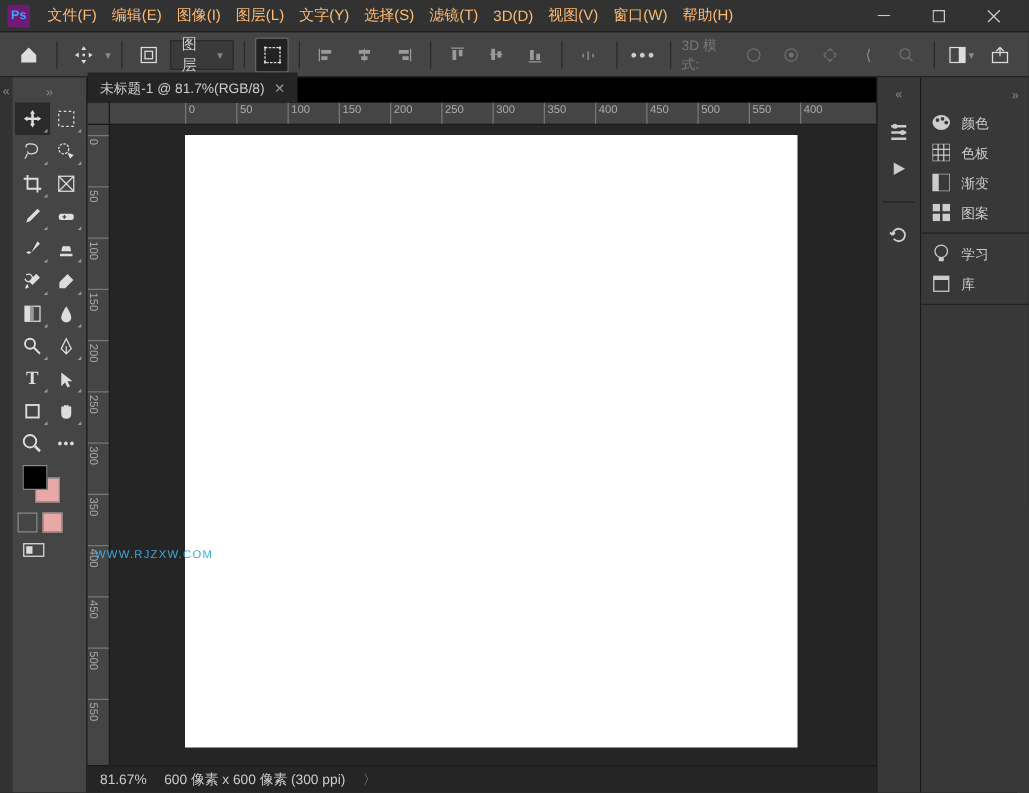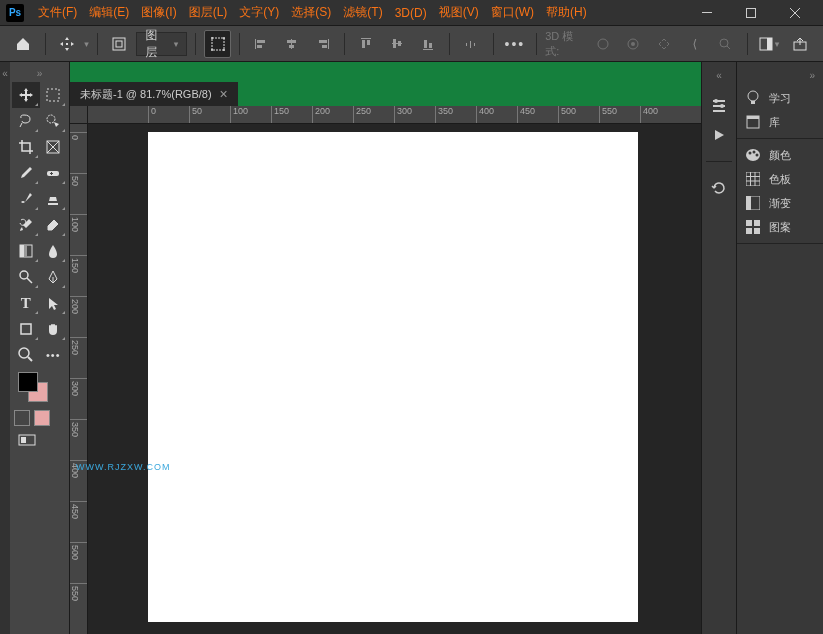--- a/index.html
+++ b/index.html
@@ -1,19 +1,19 @@
 <!DOCTYPE html>
 <html><head>
 <meta charset="utf-8">
 <style>
 *{margin:0;padding:0;box-sizing:border-box;font-family:"Microsoft YaHei",Arial,sans-serif}
 body{background:#323232;color:#ccc;width:823px;height:634px;overflow:hidden;font-size:12px;user-select:none}
 .titlebar{height:26px;background:#323232;display:flex;align-items:center;padding:0 6px;border-bottom:1px solid #1a1a1a}
-.ps-logo{width:18px;height:18px;background:#000000;color:#31a8ff;display:flex;align-items:center;justify-content:center;font-size:10px;font-weight:bold;border-radius:2px;margin-right:8px}
-.menu-item{padding:0 6px;height:26px;display:flex;align-items:center;cursor:pointer;font-size:12px;color:#f97316}
+.ps-logo{width:18px;height:18px;background:#701a75;color:#31a8ff;display:flex;align-items:center;justify-content:center;font-size:10px;font-weight:bold;border-radius:2px;margin-right:8px}
+.menu-item{padding:0 6px;height:26px;display:flex;align-items:center;cursor:pointer;font-size:12px;color:#fdba74}
 .spacer{flex:1}
 .win-btn{width:44px;height:26px;display:flex;align-items:center;justify-content:center;cursor:pointer;color:#ccc}
 .optionsbar{height:36px;background:#454545;display:flex;align-items:center;padding:0 10px;border-bottom:1px solid #1a1a1a;gap:4px}
 .opt-btn{width:28px;height:28px;display:flex;align-items:center;justify-content:center;cursor:pointer;color:#ccc;border-radius:2px}
 .opt-sep{width:1px;height:22px;background:#2a2a2a;margin:0 4px}
 .opt-dropdown{height:24px;background:#3a3a3a;border:1px solid #2a2a2a;display:flex;align-items:center;padding:0 8px;cursor:pointer;font-size:12px;gap:6px}
 .active-tool{background:#222;border:1px solid #666}
 .main{display:flex;height:572px}
 .left-strip{width:10px;background:#323232;display:flex;align-items:flex-start;justify-content:center;padding-top:4px}
 .toolbox{width:60px;background:#454545;display:flex;flex-direction:column;padding:2px;border-right:1px solid #1a1a1a}
@@ -22,21 +22,21 @@
 .tool.selected{background:#2a2a2a}
 .tool .corner{position:absolute;bottom:2px;right:2px;width:0;height:0;border-left:3px solid transparent;border-bottom:3px solid #999}
 .color-swatch{padding:4px;position:relative;height:40px}
 .fg-color{width:20px;height:20px;background:#000;border:1px solid #888;position:absolute;top:4px;left:6px;z-index:2}
 .bg-color{width:20px;height:20px;background:#e8a8a8;border:1px solid #888;position:absolute;top:14px;left:16px}
 .quick-mask{display:flex;padding:2px;gap:4px}
 .qm-btn{width:16px;height:16px;border:1px solid #888;cursor:pointer}
 .screen-mode{padding:4px;display:flex;justify-content:flex-start}
 .sm-btn{width:22px;height:16px;cursor:pointer;display:flex;align-items:center;justify-content:center}
 .doc-area{flex:1;background:#252525;display:flex;flex-direction:column;position:relative}
-.tab-bar{height:44px;background:#15803d;display:flex;align-items:flex-end}
+.tab-bar{height:20px;background:#000000;display:flex;align-items:flex-end}
 .doc-tab{height:24px;background:#252525;padding:0 10px;display:flex;align-items:center;font-size:11px;color:#ccc;cursor:pointer;gap:8px}
 .tab-close{color:#999;cursor:pointer;font-size:14px}
 .canvas-wrap{flex:1;position:relative;overflow:hidden}
 .ruler-corner{position:absolute;top:0;left:0;width:18px;height:18px;background:#454545;border-right:1px solid #1a1a1a;border-bottom:1px solid #1a1a1a;z-index:3}
 .ruler-h{position:absolute;top:0;left:18px;right:0;height:18px;background:#454545;border-bottom:1px solid #1a1a1a;z-index:2;overflow:hidden}
 .ruler-v{position:absolute;top:18px;left:0;width:18px;bottom:0;background:#454545;border-right:1px solid #1a1a1a;z-index:2;overflow:hidden}
 .ruler-mark-h{position:absolute;top:0;height:18px;display:flex;align-items:flex-start;font-size:9px;color:#aaa;padding-left:2px;border-left:1px solid #777}
 .ruler-mark-v{position:absolute;left:0;width:18px;font-size:9px;color:#aaa;writing-mode:vertical-lr;border-top:1px solid #777;padding-top:2px}
 .canvas-viewport{position:absolute;top:18px;left:18px;right:0;bottom:0;background:#252525;overflow:hidden}
 .canvas{position:absolute;top:8px;left:60px;width:490px;height:490px;background:#fff}
@@ -442,20 +442,25 @@
           <div class="ruler-mark-v" style="top: 336px;">400</div>
           <div class="ruler-mark-v" style="top: 377px;">450</div>
           <div class="ruler-mark-v" style="top: 418px;">500</div>
           <div class="ruler-mark-v" style="top: 459px;">550</div>
         </div>
       <div class="canvas-viewport">
         <div class="canvas"></div>
       </div>
       <div class="watermark-sub">WWW.RJZXW.COM</div>
     </div>
+    <div class="statusbar">
+      <span>81.67%</span>
+      <span>600 像素 x 600 像素 (300 ppi)</span>
+      <span class="status-arrow">〉</span>
+    </div>
   </div>
 
   <div class="right-panels">
     <div class="right-strip">
       <span class="collapse-arrow">«</span>
       <div class="strip-section">
         <div class="strip-btn">
             <svg width="16" height="16">
               <rect x="2" y="3" width="12" height="2" fill="#ccc"></rect>
               <circle cx="5" cy="4" r="2" fill="#ccc"></circle>
@@ -474,40 +479,20 @@
       <div class="strip-section">
         <div class="strip-btn">
             <svg width="16" height="16">
               <path d="M3 8 A5 5 0 1 1 4 11 M3 8 L1 6 M3 8 L5 6" stroke="#ccc" fill="none" stroke-width="1.5"></path>
             </svg>
           </div>
       </div>
     </div>
     <div class="panel-tabs">
       <div style="text-align:right;padding:0 4px"><span class="collapse-arrow">»</span></div>
-      <div class="panel-group" id="pg2">
-          <div class="panel-tab">
-            <span class="panel-icon">
-              <svg width="14" height="16">
-                <circle cx="7" cy="6" r="5" stroke="#ccc" fill="none"></circle>
-                <rect x="5" y="11" width="4" height="3" fill="#ccc"></rect>
-              </svg>
-            </span>
-            <span>学习</span>
-          </div>
-          <div class="panel-tab">
-            <span class="panel-icon">
-              <svg width="14" height="14">
-                <rect x="1" y="1" width="12" height="12" stroke="#ccc" fill="none"></rect>
-                <rect x="1" y="1" width="12" height="3" fill="#ccc"></rect>
-              </svg>
-            </span>
-            <span>库</span>
-          </div>
-        </div>
       <div class="panel-group" id="pg1">
           <div class="panel-tab">
             <span class="panel-icon">
               <svg width="16" height="14">
                 <ellipse cx="8" cy="7" rx="7" ry="6" fill="#ccc"></ellipse>
                 <circle cx="5" cy="5" r="1.5" fill="#383838"></circle>
                 <circle cx="9" cy="4" r="1.5" fill="#383838"></circle>
                 <circle cx="12" cy="7" r="1.5" fill="#383838"></circle>
               </svg>
             </span>
@@ -539,15 +524,35 @@
               <svg width="14" height="14">
                 <rect x="0" y="0" width="6" height="6" fill="#ccc"></rect>
                 <rect x="8" y="0" width="6" height="6" fill="#ccc"></rect>
                 <rect x="0" y="8" width="6" height="6" fill="#ccc"></rect>
                 <rect x="8" y="8" width="6" height="6" fill="#ccc"></rect>
               </svg>
             </span>
             <span>图案</span>
           </div>
         </div>
+      <div class="panel-group" id="pg2">
+          <div class="panel-tab">
+            <span class="panel-icon">
+              <svg width="14" height="16">
+                <circle cx="7" cy="6" r="5" stroke="#ccc" fill="none"></circle>
+                <rect x="5" y="11" width="4" height="3" fill="#ccc"></rect>
+              </svg>
+            </span>
+            <span>学习</span>
+          </div>
+          <div class="panel-tab">
+            <span class="panel-icon">
+              <svg width="14" height="14">
+                <rect x="1" y="1" width="12" height="12" stroke="#ccc" fill="none"></rect>
+                <rect x="1" y="1" width="12" height="3" fill="#ccc"></rect>
+              </svg>
+            </span>
+            <span>库</span>
+          </div>
+        </div>
     </div>
   </div>
 </div>
 
 </body></html>

